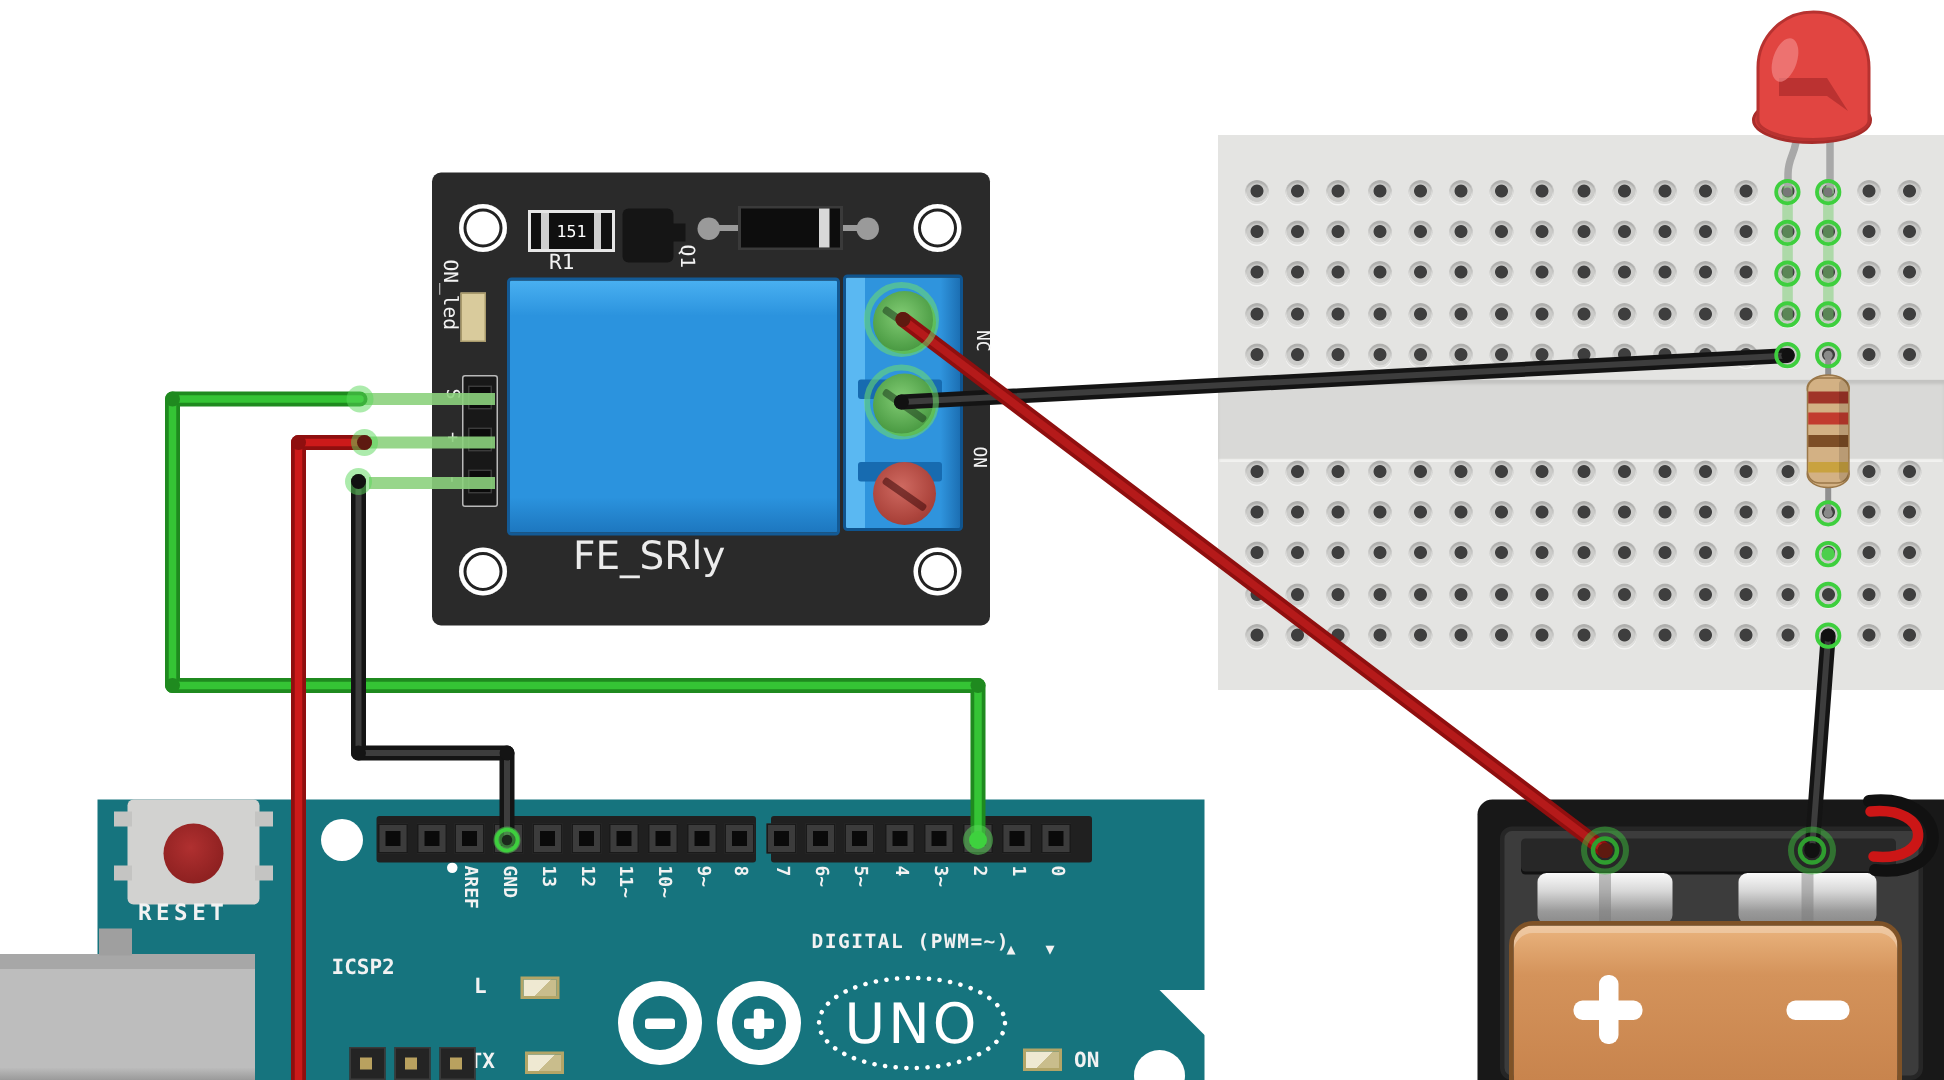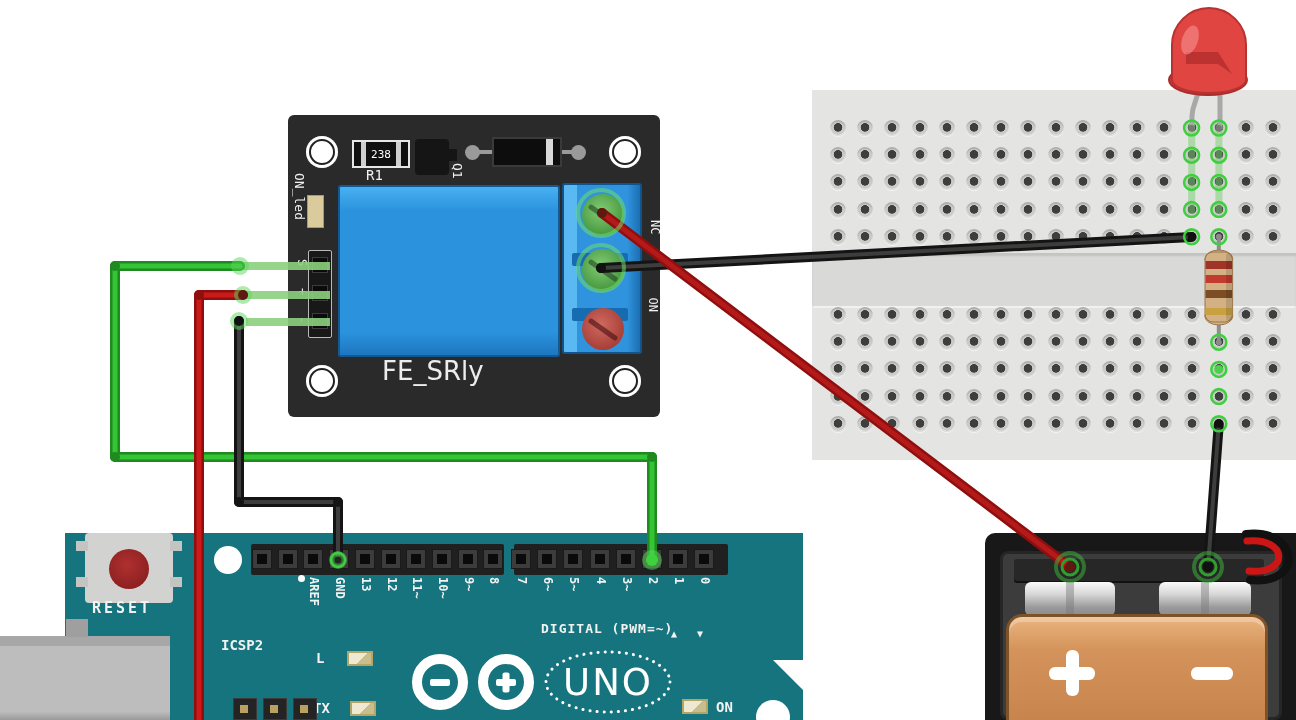--- a/index.html
+++ b/index.html
@@ -361,21 +361,21 @@
     </svg>
   </div>
 
   <div id="relay" class="abs">
     <div class="pcb-hole" style="left:18px;top:21px"></div>
     <div class="pcb-hole" style="left:321px;top:21px"></div>
     <div class="pcb-hole" style="left:18px;top:250px"></div>
     <div class="pcb-hole" style="left:321px;top:250px"></div>
 
     <div class="r1-body">
-      <span>238</span>
+      <span>151</span>
     </div>
     <span class="lbl" style="left:78px;top:53px;font-size:14px">R1</span>
 
     <div class="q1-body"></div>
     <div class="q1-stub"></div>
     <span class="lbl r90" style="left:176px;top:48px;font-size:13px">Q1</span>
 
     <div class="diode-lead"></div>
     <div class="diode-cap" style="left:177px;top:30px"></div>
     <div class="diode-cap" style="left:283px;top:30px"></div>

